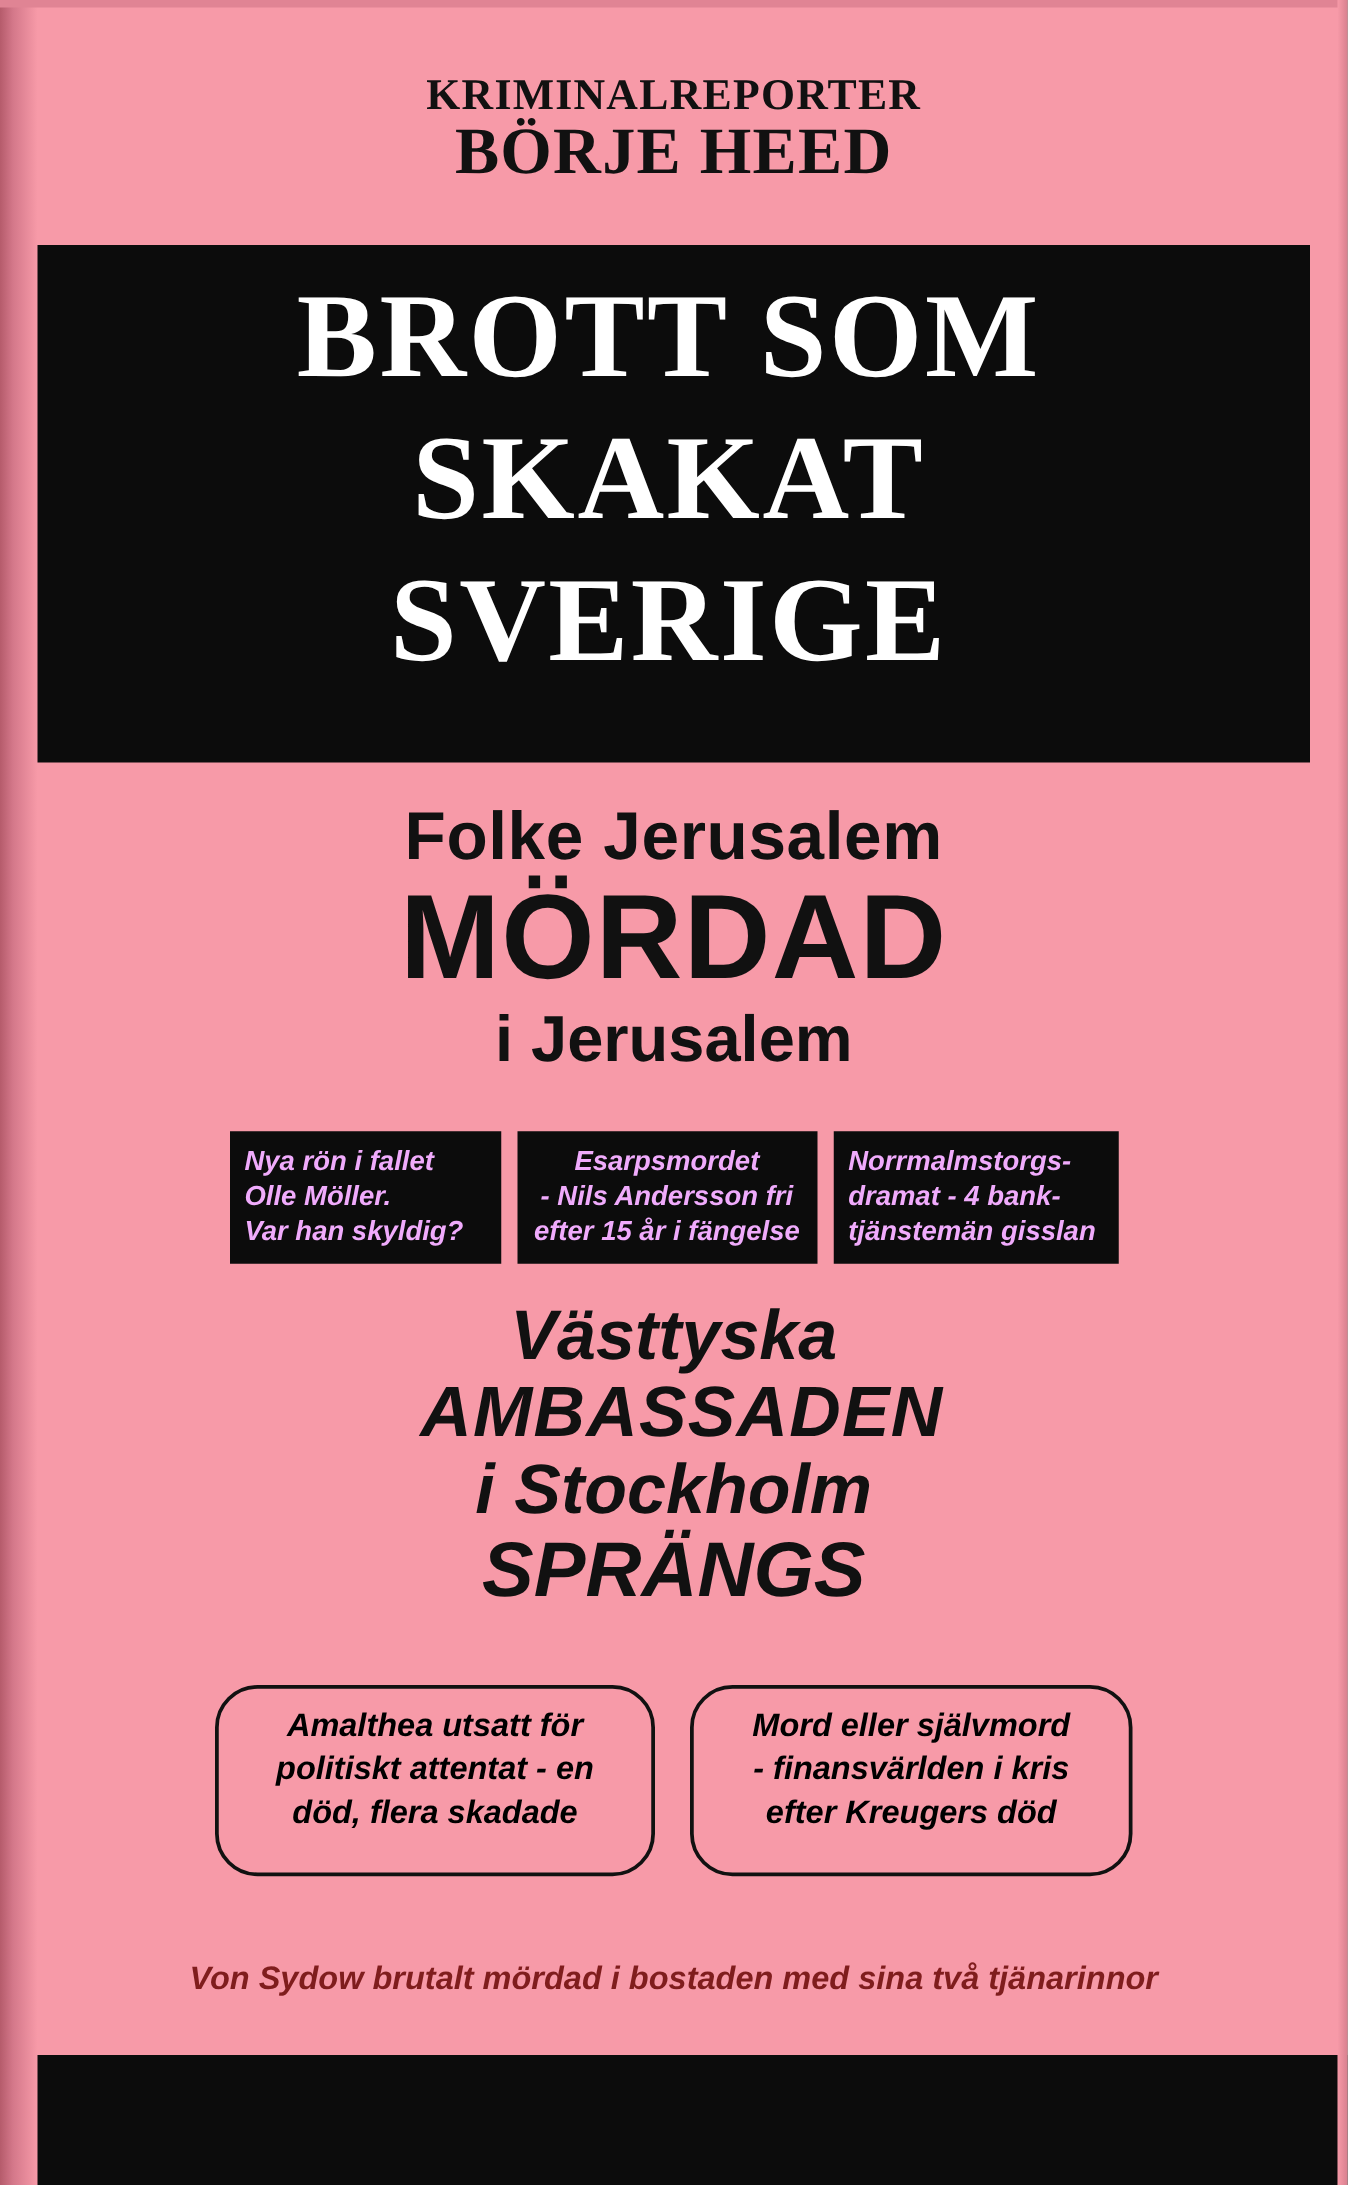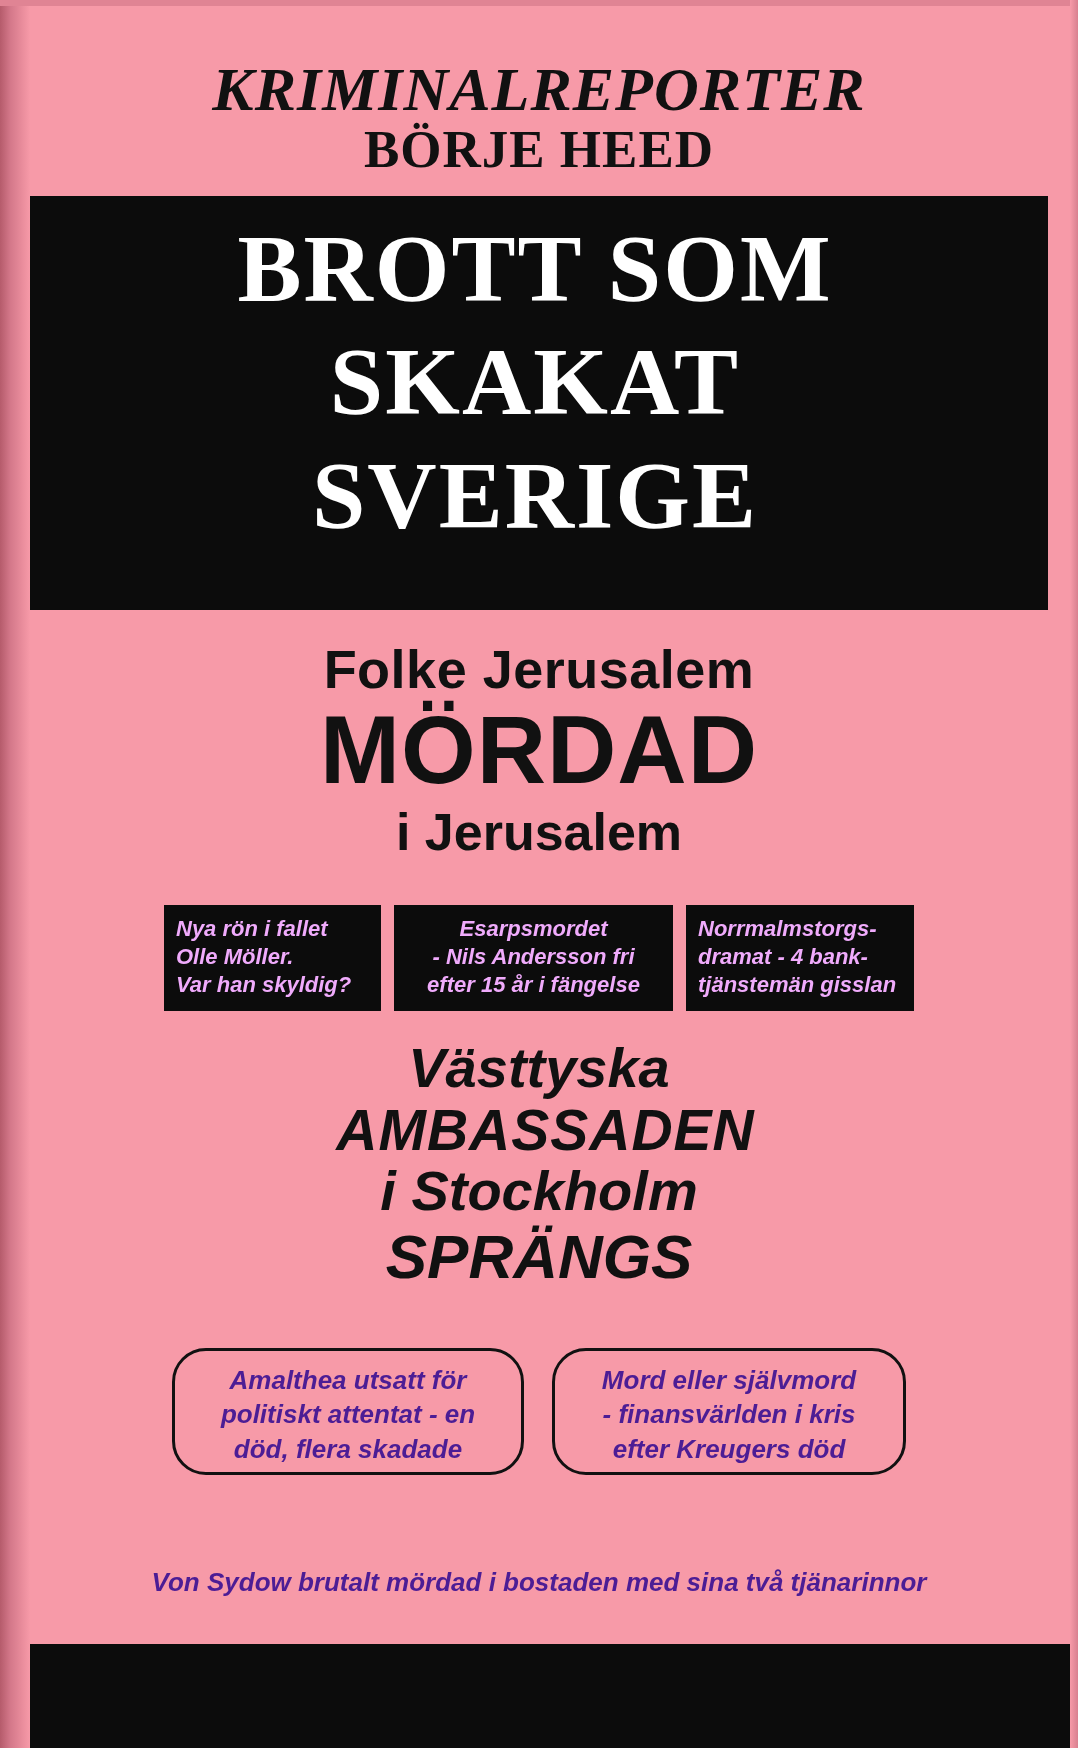--- a/index.html
+++ b/index.html
@@ -40,21 +40,21 @@
   .author {
     position: absolute;
     top: 58px; left: 0; width: 100%;
     text-align: center;
     font-family: "Liberation Serif", serif;
     font-weight: bold;
     color: #111;
     line-height: 1.03;
     letter-spacing: 1px;
   }
-  .author .l1 { font-size: 62px; font-style: italic; }
+  .author .l1 { font-size: 35px; }
   .author .l2 { font-size: 53px; }
 
   .title-block {
     position: absolute;
     left: 22px;
     top: 196px;
     width: 1026px;
     height: 414px;
     background: #0c0c0c;
     color: #fff;
@@ -105,21 +105,21 @@
   .kbox {
     background: #0c0c0c;
     color: #f0abfc;
     font-style: italic;
     font-weight: bold;
     font-size: 22px;
     line-height: 1.28;
     padding: 10px 12px 12px 12px;
   }
   .kbox.b1 { width: 217px; text-align: left; }
-  .kbox.b2 { width: 279px; text-align: center; }
+  .kbox.b2 { width: 240px; text-align: center; }
   .kbox.b3 { width: 228px; text-align: left; }
 
   .mid-block {
     position: absolute;
     left: 0; top: 1035px; width: 100%;
     text-align: center;
     color: #111;
   }
   .mid-block .m1 {
     font-size: 56px; font-weight: bold; font-style: italic;
@@ -138,45 +138,45 @@
   .boxrow-2 {
     position: absolute;
     left: 0; top: 1348px; width: 100%;
     display: flex;
     justify-content: center;
     gap: 28px;
   }
   .rbox {
     border: 3px solid #111;
     border-radius: 34px;
-    color: #4c1d95;
+    color: #000000;
     font-style: italic;
     font-weight: bold;
     font-size: 26px;
     line-height: 1.32;
-    padding: 12px 20px 6px 20px;
+    padding: 12px 20px 32px 20px;
     text-align: center;
   }
   .rbox.r1 { width: 352px; }
   .rbox.r2 { width: 354px; }
 
   .bottom-bar {
     position: absolute;
     left: 0; bottom: 0; width: 100%;
     height: 104px;
     background: #0c0c0c;
   }
   .bottom-text {
     position: absolute;
     left: 0; bottom: 150px; width: 100%;
     text-align: center;
     font-size: 26px;
     font-weight: bold;
     font-style: italic;
-    color: #4c1d95;
+    color: #7f1d1d;
   }
 </style>
 </head>
 <body>
 
 <div class="page">
 
   <div class="edge-top"></div>
   <div class="spine"></div>
   <div class="edge-right"></div>

